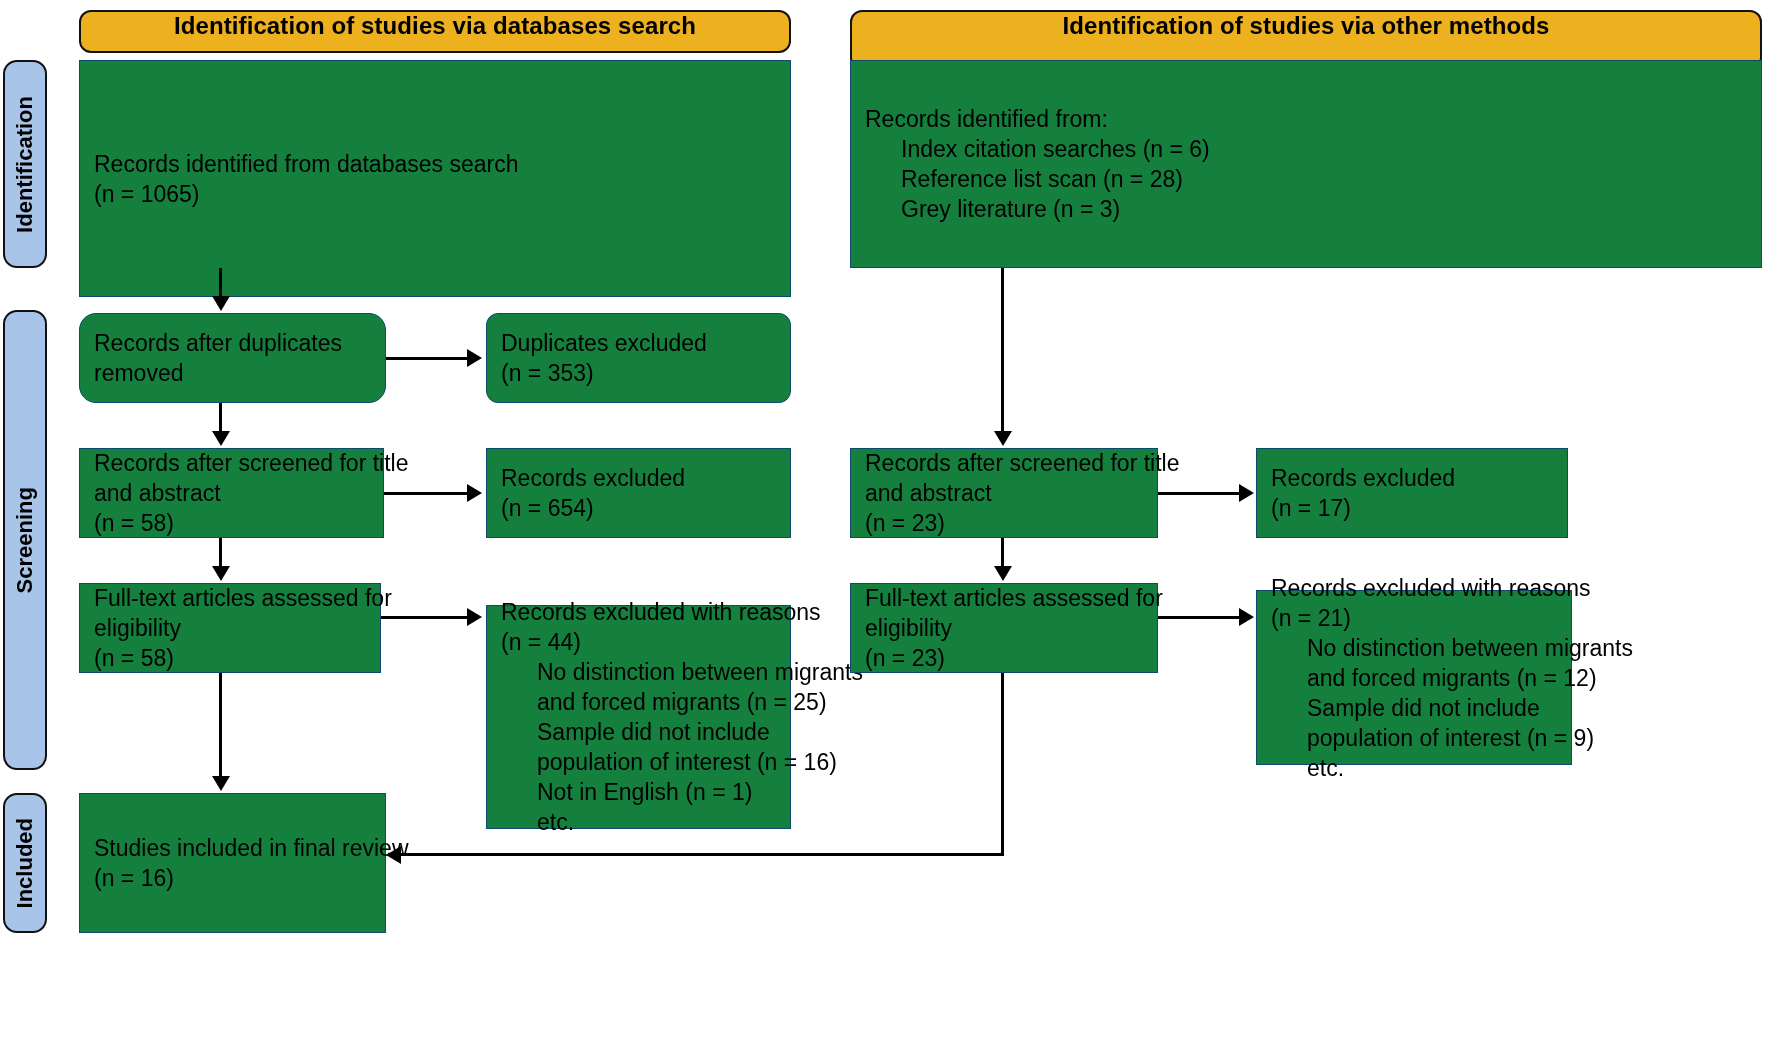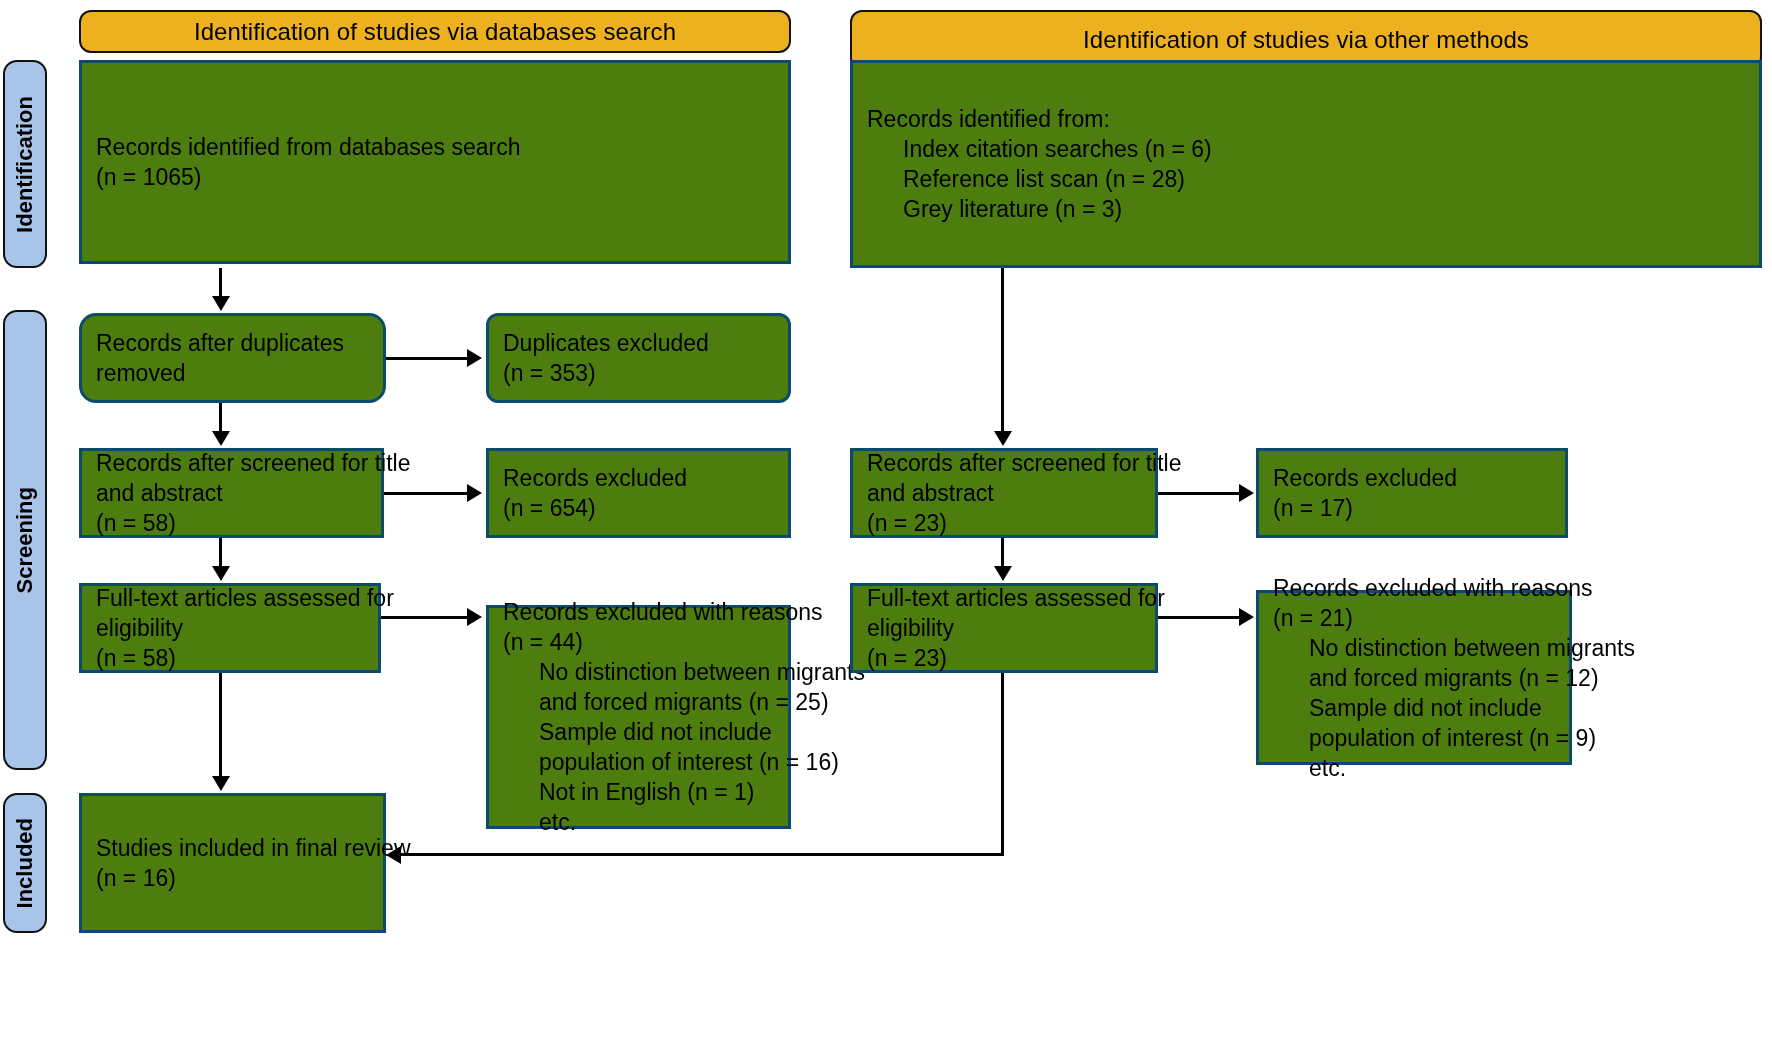--- a/index.html
+++ b/index.html
@@ -19,23 +19,23 @@
     overflow: hidden;
   }
 
   
   .stage-header {
     position: absolute;
     background: #EDB120;
     border: 2px solid #111111;
     border-radius: 12px;
     display: flex;
-    align-items: center;
+    align-items: flex-start;
     justify-content: center;
-    font-weight: normal;
+    font-weight: bold;
     font-size: 24px;
     letter-spacing: 0.1px;
     color: #000000;
     box-sizing: border-box;
   }
 
   
   .phase-label {
     position: absolute;
     background: #A8C4E8;
@@ -51,22 +51,22 @@
     transform: rotate(180deg);
     font-weight: bold;
     font-size: 22px;
     color: #000000;
     white-space: nowrap;
   }
 
   
   .flow-box {
     position: absolute;
-    background: #4d7c0f;
-    border: 3px solid #0c4a6e;
+    background: #15803d;
+    border: 1px solid #0c4a6e;
     box-sizing: border-box;
     display: flex;
     flex-direction: column;
     justify-content: center;
     padding: 0 14px;
   }
   .flow-box .line {
     font-size: 23px;
     line-height: 30px;
     white-space: nowrap;
@@ -119,21 +119,21 @@
   <div class="phase-label" style="left:3px; top:60px; width:44px; height:208px;">
     <span>Identification</span>
   </div>
   <div class="phase-label" style="left:3px; top:310px; width:44px; height:460px;">
     <span>Screening</span>
   </div>
   <div class="phase-label" style="left:3px; top:793px; width:44px; height:140px;">
     <span>Included</span>
   </div>
 
-  <div class="flow-box" style="left:79px; top:60px; width:712px; height:204px;">
+  <div class="flow-box" style="left:79px; top:60px; width:712px; height:237px;">
     <div class="line">Records identified from databases search</div>
     <div class="line">(n = 1065)</div>
   </div>
 
   <div class="flow-box" style="left:850px; top:60px; width:912px; height:208px;">
     <div class="line">Records identified from:</div>
     <div class="line indent">Index citation searches (n = 6)</div>
     <div class="line indent">Reference list scan (n = 28)</div>
     <div class="line indent">Grey literature (n = 3)</div>
   </div>

